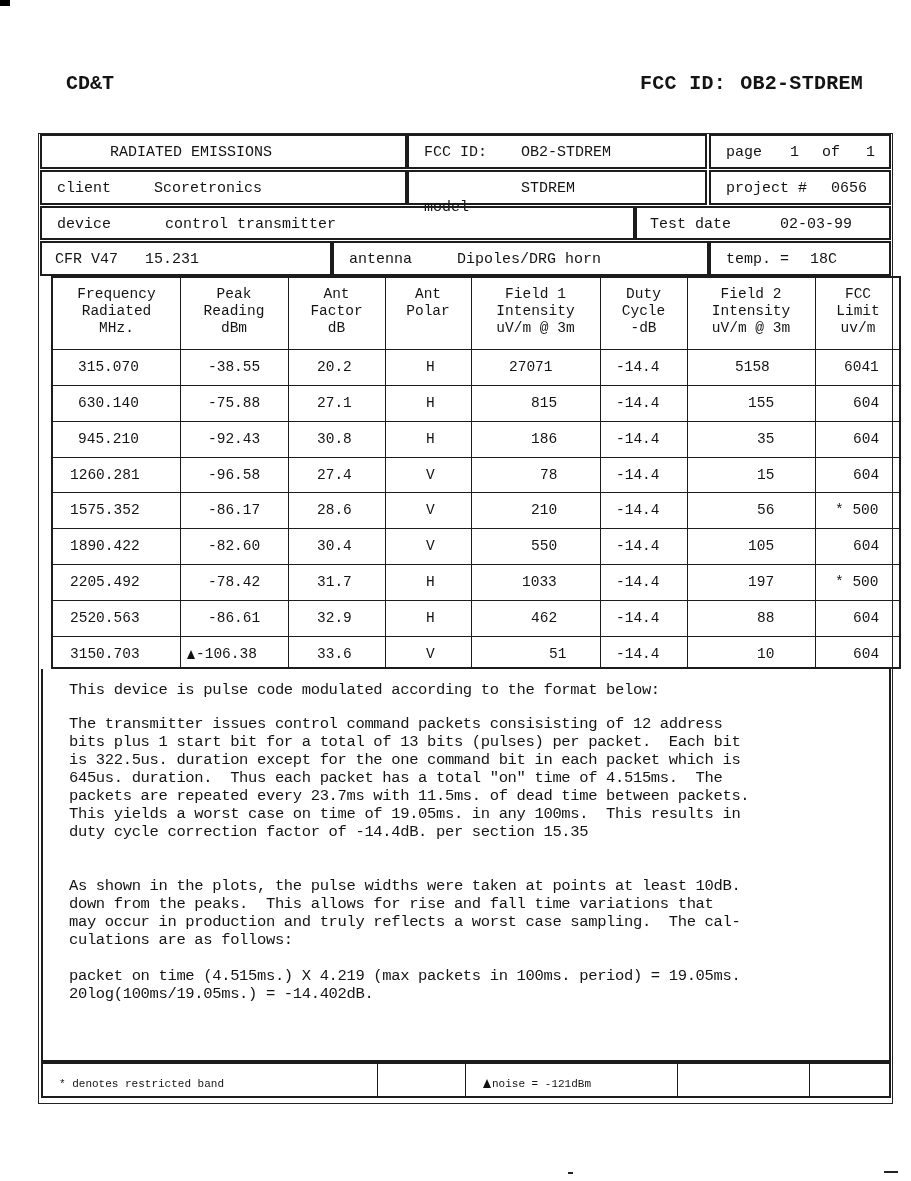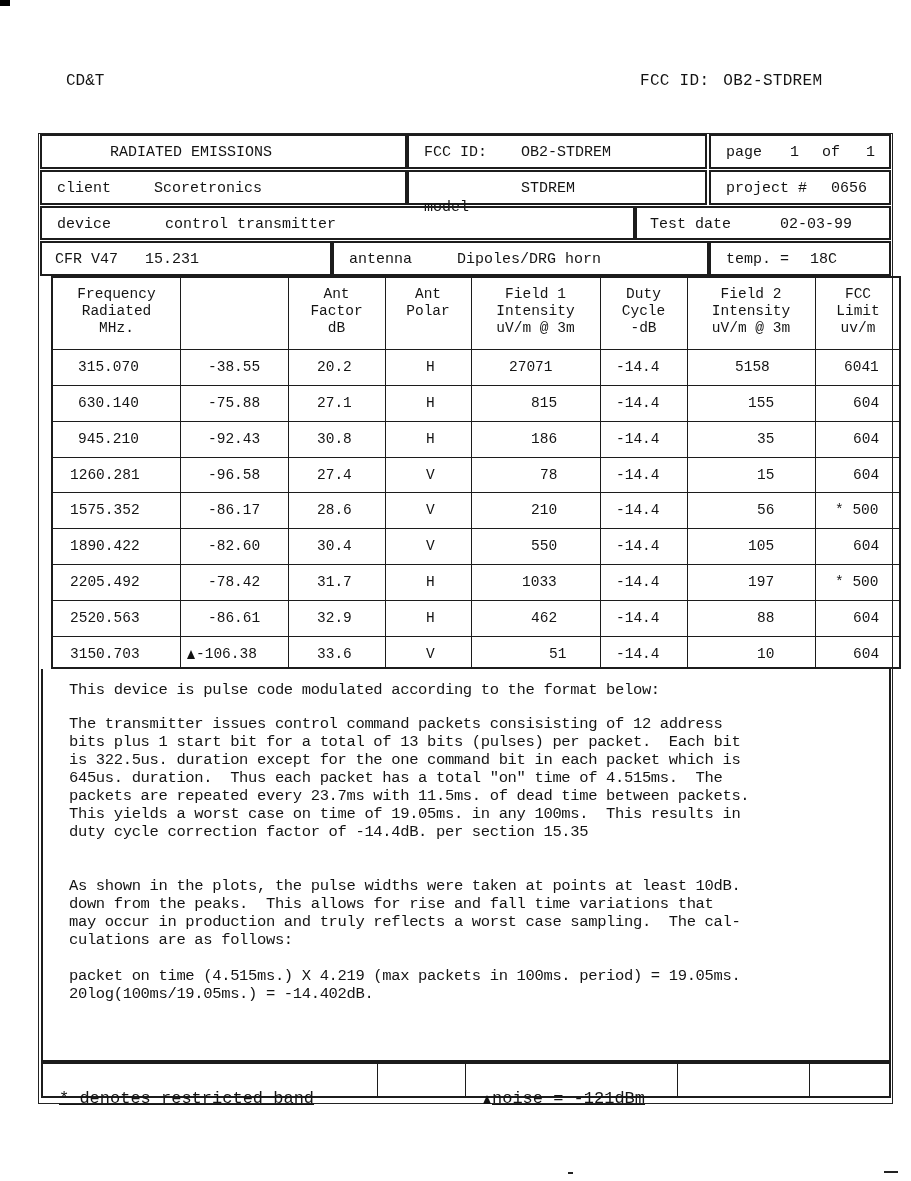--- a/index.html
+++ b/index.html
@@ -5,21 +5,21 @@
   html, body { margin: 0; padding: 0; background: #ffffff; }
   body {
     width: 911px; height: 1181px; position: relative; overflow: hidden;
     font-family: "Liberation Mono", "DejaVu Sans Mono", monospace;
     color: #141414;
   }
   .corner-mark { position: absolute; left: 0; top: 0; width: 10px; height: 6px; background: #000; }
   .foot-mark-1 { position: absolute; left: 568px; top: 1172px; width: 5px; height: 2px; background: #222; }
   .foot-mark-2 { position: absolute; left: 884px; top: 1171px; width: 14px; height: 2px; background: #222; }
 
-  .page-header { position: absolute; top: 70px; left: 0; width: 911px; height: 20px; font-size: 16px; }
+  .page-header { position: absolute; top: 70px; left: 0; width: 911px; height: 20px; font-size: 20px; font-weight: bold; }
   .page-header .left { position: absolute; left: 66px; top: 2px; }
   .page-header .right { position: absolute; left: 640px; top: 2px; letter-spacing: 0.3px; }
   .page-header .right .lbl { margin-right: 14px; }
 
   .frame {
     position: absolute; left: 38px; top: 133px; width: 855px; height: 971px;
     border: 1px solid #222; box-sizing: border-box;
   }
   .box {
     position: absolute; border: 2px solid #1c1c1c; box-sizing: border-box;
@@ -50,21 +50,21 @@
   .notes p {
     position: absolute; left: 26px; margin: 0; font-size: 15.5px; line-height: 18px;
     white-space: pre; letter-spacing: -0.35px;
   }
 
   .footer-row {
     position: absolute; left: 41px; top: 1062px; width: 850px; height: 36px;
     border: 2px solid #1c1c1c; box-sizing: border-box;
   }
   .footer-row .fcell { position: absolute; top: 0; bottom: 0; border-right: 1.5px solid #1c1c1c; }
-  .footer-row .ftext { position: absolute; top: 25px; font-size: 17px; white-space: nowrap; text-decoration: underline; }
+  .footer-row .ftext { position: absolute; top: 14px; font-size: 11px; white-space: nowrap; }
 </style>
 </head>
 <body>
 
 <div class="corner-mark"></div>
 <div class="foot-mark-1"></div>
 <div class="foot-mark-2"></div>
 
 <div class="page-header">
   <span class="left">CD&amp;T</span>
@@ -140,20 +140,23 @@
   <div class="row-line" style="top:179px;"></div>
   <div class="row-line" style="top:214px;"></div>
   <div class="row-line" style="top:250px;"></div>
   <div class="row-line" style="top:286px;"></div>
   <div class="row-line" style="top:322px;"></div>
   <div class="row-line" style="top:358px;"></div>
 
   <div class="hdr-cell" style="left:0;width:127px;">Frequency
 Radiated
 MHz.</div>
+  <div class="hdr-cell" style="left:127px;width:108px;">Peak
+Reading
+dBm</div>
   <div class="hdr-cell" style="left:235px;width:97px;">Ant
 Factor
 dB</div>
   <div class="hdr-cell" style="left:332px;width:86px;">Ant
 Polar</div>
   <div class="hdr-cell" style="left:418px;width:129px;">Field 1
 Intensity
 uV/m @ 3m</div>
   <div class="hdr-cell" style="left:547px;width:87px;">Duty
 Cycle

